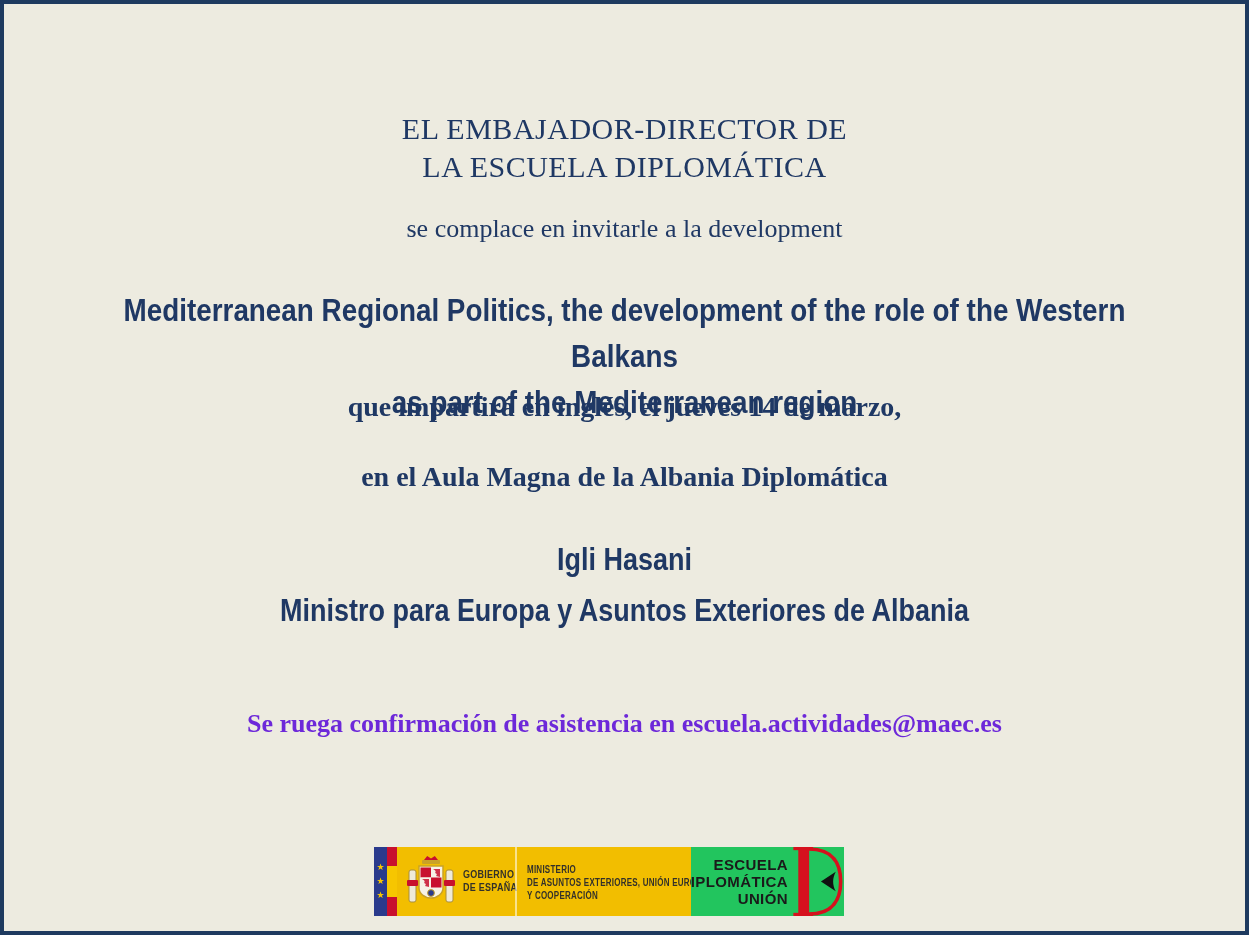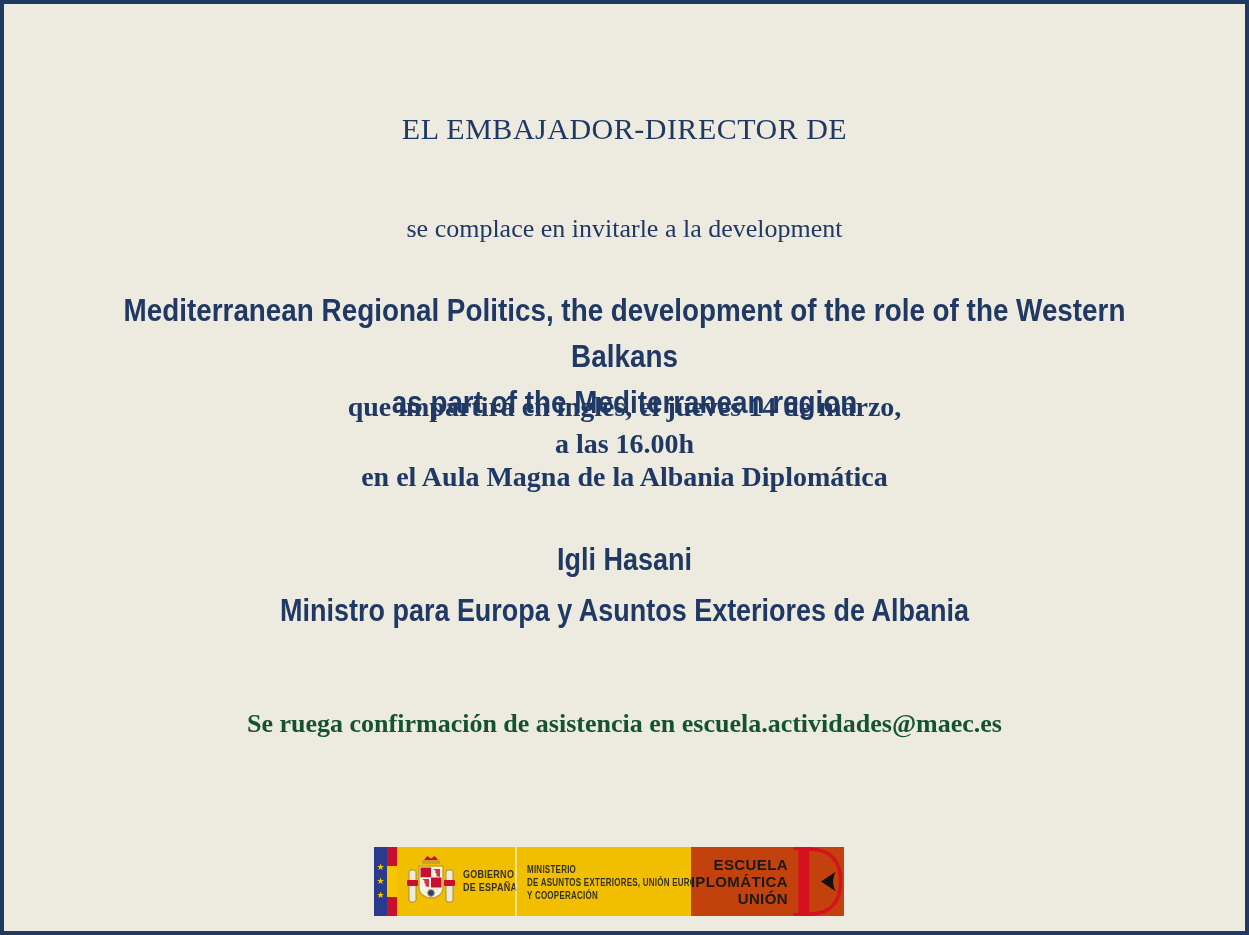--- a/index.html
+++ b/index.html
@@ -23,66 +23,66 @@
   }
   .detail { font-weight:bold; font-size:28px; line-height:30px; }
   .d1 { top:388px; } .d2 { top:425px; } .d3 { top:458px; }
 
   .speaker {
     font-family:"Liberation Sans", sans-serif; font-weight:bold;
     font-size:31px; line-height:40px; transform:scaleX(0.87); transform-origin:center;
   }
   .sp-name { top:536px; } .sp-role { top:587px; }
 
-  .rsvp { top:703px; font-weight:bold; font-size:26px; line-height:34px; color:#14532d; }
+  .rsvp { top:703px; font-weight:bold; font-size:26px; line-height:34px; color:#6d28d9; }
 
   
   .banner { position:absolute; left:370px; top:843px; width:470px; height:69px; display:flex; }
 
   .gov-logo { position:relative; width:317px; height:69px; background:#F2BE00; display:flex; align-items:center; }
   .eu-strip { width:13px; height:69px; background:#2A3A8C; display:flex; flex-direction:column;
               justify-content:center; align-items:center; gap:5px; flex:none; }
   .eu-strip span { color:#F7C600; font-size:9px; line-height:9px; font-family:"DejaVu Sans", sans-serif; }
   .es-strip { width:10px; height:69px; flex:none; display:flex; flex-direction:column; }
   .es-strip .r { flex:0 0 28%; background:#C8102E; }
   .es-strip .y { flex:1; background:#F7C600; }
   .coa { flex:none; margin-left:9px; }
   .gov-text { margin-left:7px; font-family:"Liberation Sans", sans-serif; font-weight:bold;
               font-size:10px; line-height:12.5px; color:#33312A; letter-spacing:0.3px;
               transform:scaleX(0.9); transform-origin:left center; white-space:nowrap; }
   .gov-divider { position:absolute; left:141px; top:0; bottom:0; width:2px; background:rgba(255,255,255,0.55); }
   .min-text { position:absolute; left:153px; top:50%; transform:translateY(-50%) scaleX(0.8); transform-origin:left center;
               font-family:"Liberation Sans", sans-serif; font-weight:bold; font-size:10px; line-height:13px;
               color:#33312A; letter-spacing:0.3px; white-space:nowrap; }
 
-  .school-logo { position:relative; width:153px; height:69px; background:#c2410c; display:flex;
+  .school-logo { position:relative; width:153px; height:69px; background:#22c55e; display:flex;
                  align-items:center; justify-content:flex-end; overflow:hidden; }
   .school-text { font-family:"Liberation Sans", sans-serif; font-weight:bold; font-size:15px;
                  line-height:17px; color:#1A1A1A; text-align:right; letter-spacing:0.4px; margin-right:4px; }
   .dmark { position:relative; width:52px; height:69px; flex:none; }
   .dmark svg { display:block; width:52px; height:69px; }
 </style>
 </head>
 <body>
 
 <div class="page">
 
   <div class="cline host-title">
     <div>EL EMBAJADOR-DIRECTOR DE</div>
+    <div>LA ESCUELA DIPLOMÁTICA</div>
   </div>
 
   <div class="cline intro">se complace en invitarle a la development</div>
 
   <div class="cline conf-title">
     <div>Mediterranean Regional Politics, the development of the role of the Western Balkans</div>
     <div>as part of the Mediterranean region</div>
   </div>
 
   <div class="cline detail d1">que impartirá en inglés, el jueves 14 de marzo,</div>
-  <div class="cline detail d2">a las 16.00h</div>
   <div class="cline detail d3">en el Aula Magna de la Albania Diplomática</div>
 
   <div class="cline speaker sp-name">Igli Hasani</div>
   <div class="cline speaker sp-role">Ministro para Europa y Asuntos Exteriores de Albania</div>
 
   <div class="cline rsvp">Se ruega confirmación de asistencia en escuela.actividades@maec.es</div>
 
   <div class="banner">
 
     <div class="gov-logo">

